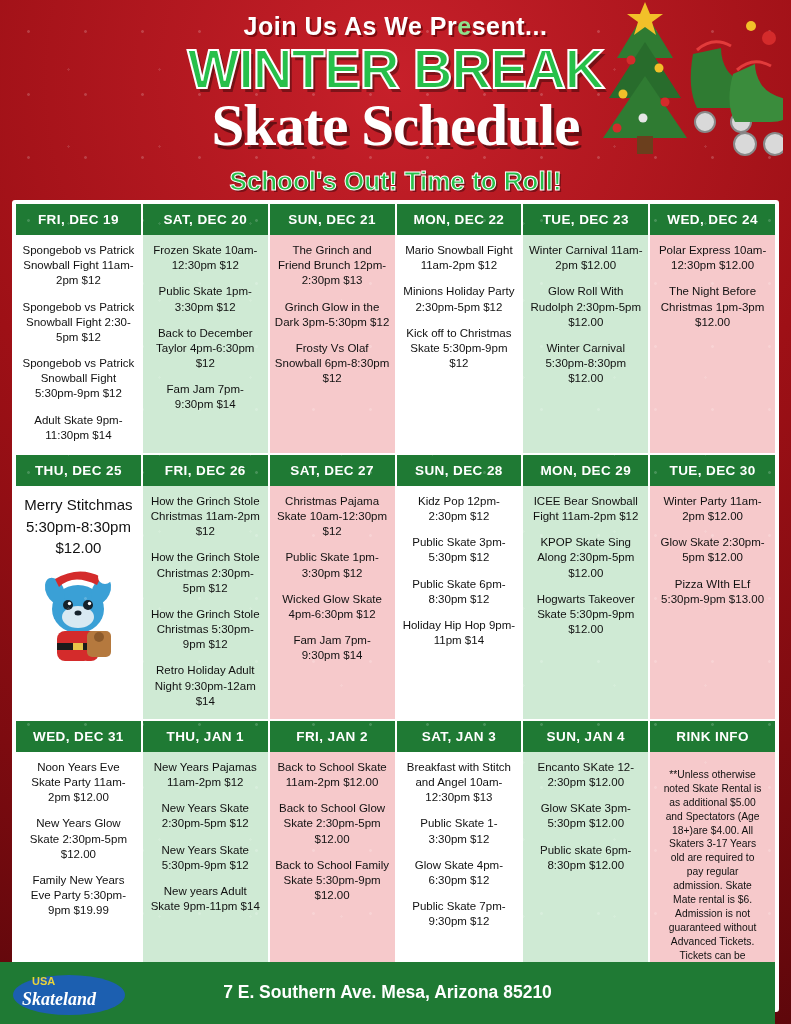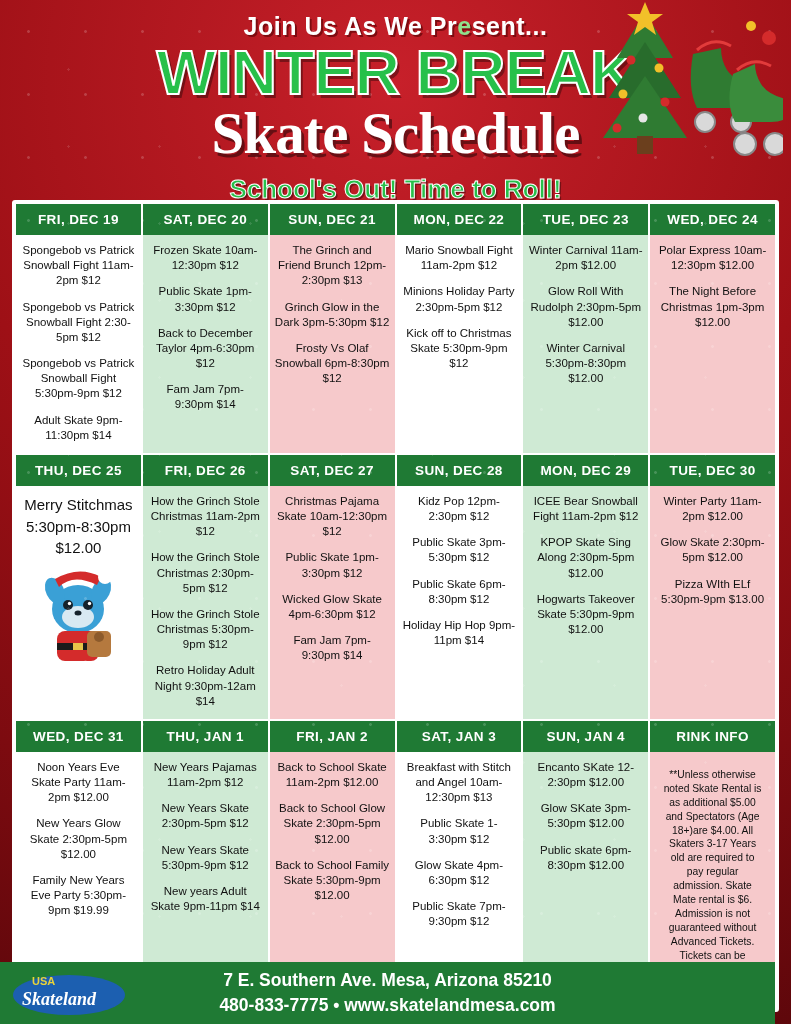--- a/index.html
+++ b/index.html
@@ -17,21 +17,21 @@
     background-size:57px 63px, 91px 77px;
     background-position:0 0, 23px 31px;}
   
   .header{position:relative;height:200px;text-align:center;}
   .joinus{margin:0;padding-top:12px;color:#ffffff;
     font-size:25px;font-weight:bold;letter-spacing:.5px;
     font-family:"Liberation Sans",sans-serif;
     text-shadow:2px 2px 0 #7d0b10;}
   .joinus .g{color:#8fe08c;}
   .winterbreak{margin:0;margin-top:2px;
-    font-size:63px;font-weight:bold;line-height:.95;
+    font-size:55px;font-weight:bold;line-height:.95;
     color:#27c04a;letter-spacing:-1px;
     font-family:"Liberation Sans",sans-serif;
     -webkit-text-stroke:2px #ffffff;
     text-shadow:3px 4px 0 rgba(0,0,0,.35);}
   .skateschedule{margin:0;margin-top:-4px;
     font-size:59px;font-weight:bold;
     color:#ffffff;font-family:"Liberation Serif",serif;
     text-shadow:3px 4px 0 rgba(0,0,0,.45);
     letter-spacing:-1px;}
   .tagline{margin:0;margin-top:6px;font-size:26px;font-weight:bold;
@@ -275,15 +275,14 @@
 </div>
 
 <div class="footer">
   <svg class="logo" viewBox="0 0 118 52">
     <ellipse cx="59" cy="28" rx="56" ry="20" fill="#1c5fb0"></ellipse>
     <text x="22" y="18" font-family="Liberation Sans, sans-serif" font-size="11" font-weight="bold" fill="#e8d33a">USA</text>
     <text x="12" y="38" font-family="Liberation Serif, serif" font-style="italic" font-size="18" font-weight="bold" fill="#ffffff">Skateland</text>
   </svg>
   <div class="ft">
     <div>7 E. Southern Ave. Mesa, Arizona 85210</div>
-    <div>480-833-7775  •  www.skatelandmesa.com</div>
   </div>
 </div>
 
 </body></html>

